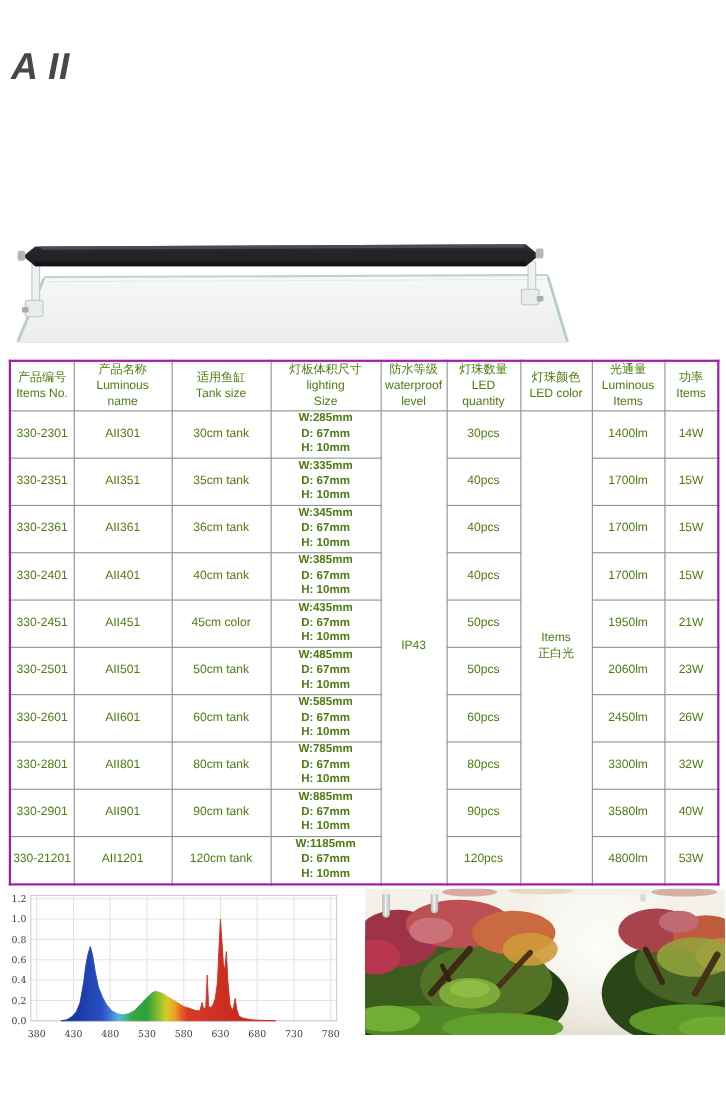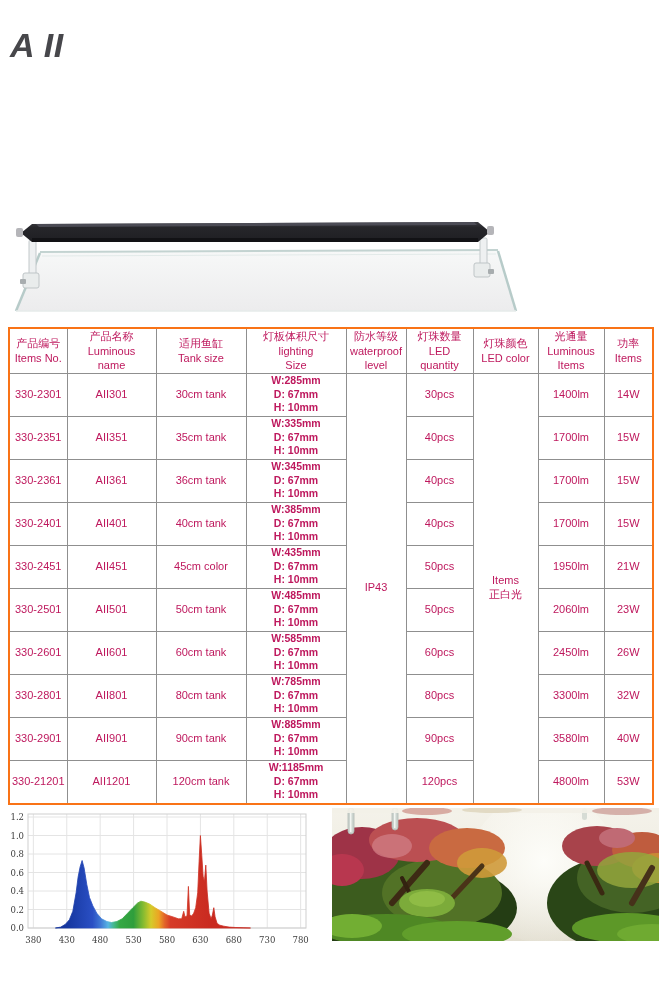--- a/index.html
+++ b/index.html
@@ -1,25 +1,25 @@
 <!DOCTYPE html>
 <html><head>
 <meta charset="utf-8">
 <style>
   html,body{margin:0;padding:0;background:#ffffff;}
   body{width:660px;height:1000px;font-family:"Liberation Sans","DejaVu Sans",sans-serif;}
   .page{position:relative;width:660px;height:1000px;background:#fff;overflow:hidden;}
 
-  .series-title{position:absolute;left:10px;top:28px;font-style:italic;font-weight:bold;
+  .series-title{position:absolute;left:10px;top:44px;font-style:italic;font-weight:bold;
     color:#47474b;font-size:34px;line-height:1.05;letter-spacing:0.5px;}
 
   #product-svg{position:absolute;left:0;top:180px;}
 
   table.spec{position:absolute;left:8px;top:327px;width:644px;border-collapse:collapse;
-    table-layout:fixed;color:#be185d;border:2px solid #f97316;}
+    table-layout:fixed;color:#4d7c0f;border:2px solid #a21caf;}
   table.spec th,table.spec td{border:1px solid #8f8f8f;text-align:center;vertical-align:middle;
     padding:0;font-weight:normal;white-space:pre-line;}
   table.spec th{font-size:11px;line-height:1.32;height:40px;}
   table.spec td{font-size:11px;line-height:1.25;height:42px;}
   table.spec td.size{font-size:10.5px;line-height:1.3;font-weight:bold;}
 
   #chart{position:absolute;left:0;top:800px;}
   #chart text{font-family:"DejaVu Serif","Liberation Serif",serif;font-size:8.5px;fill:#3c3c3c;}
 
   #photo-svg{position:absolute;left:332px;top:808px;}

